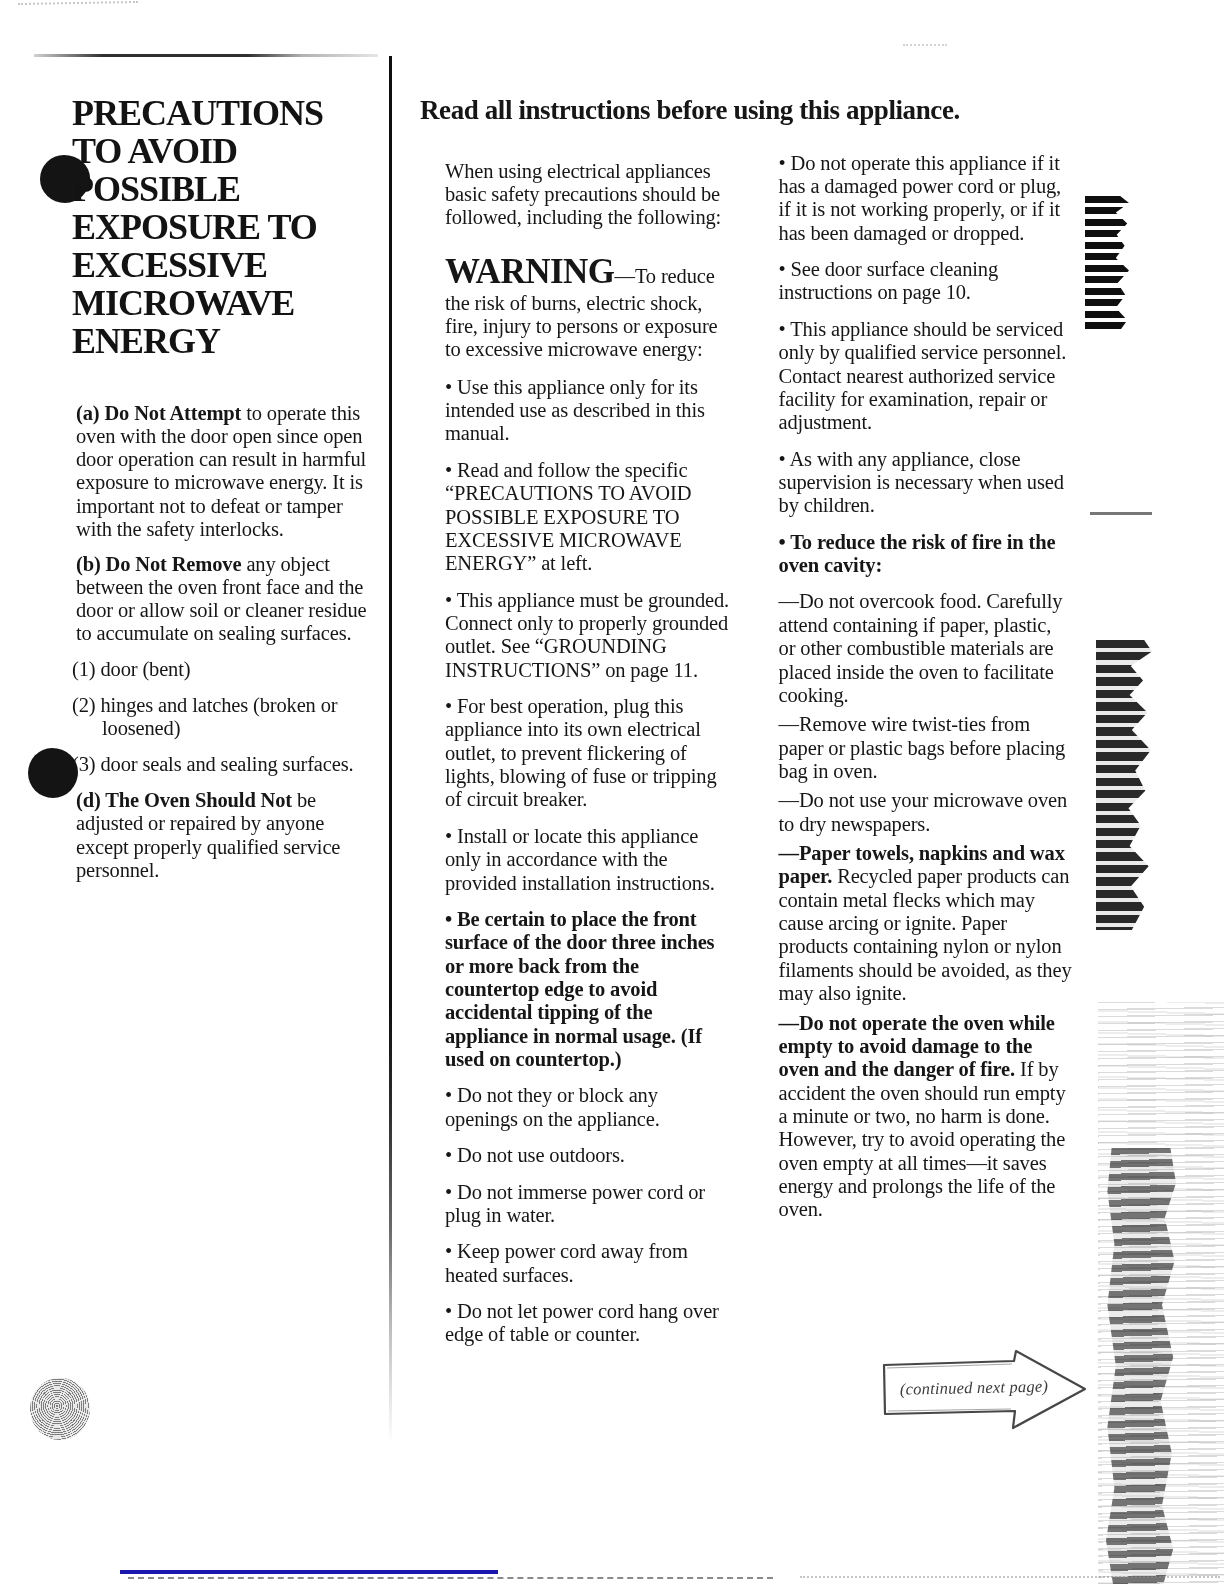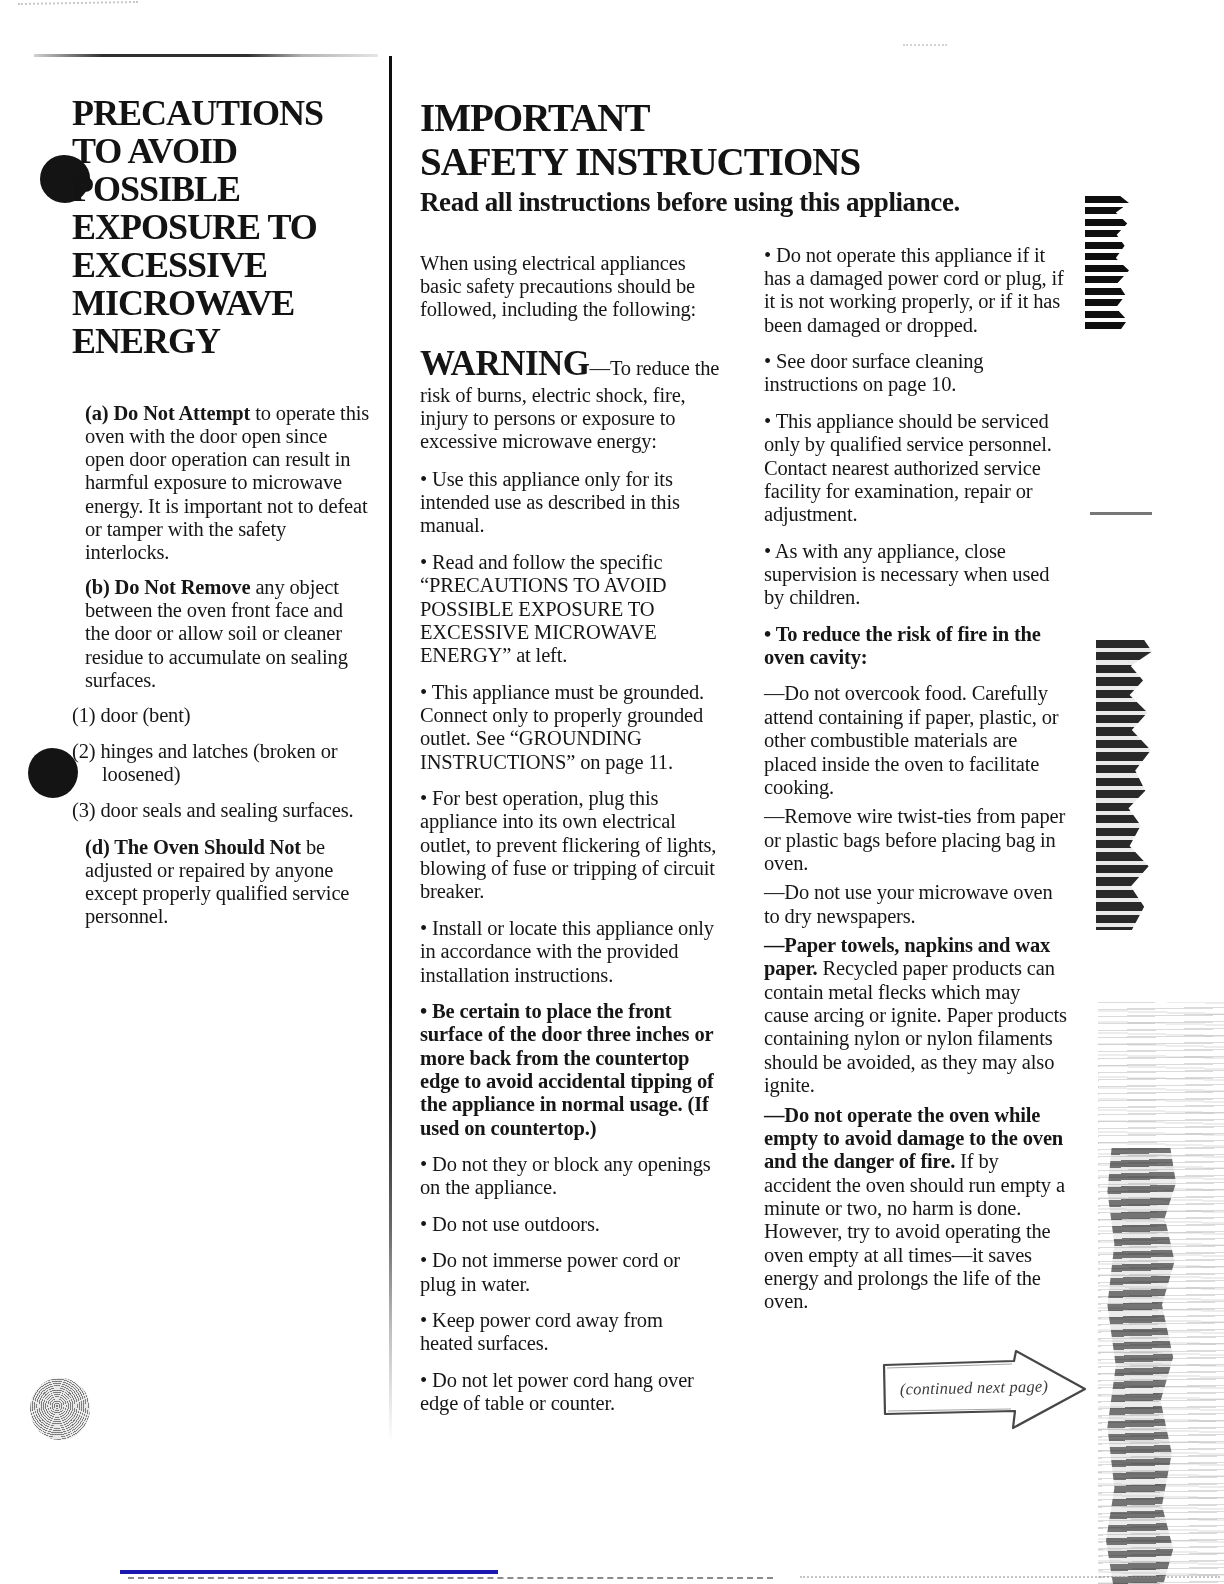--- a/index.html
+++ b/index.html
@@ -51,33 +51,33 @@
   
   .blue-line{position:absolute;left:120px;top:1570px;width:378px;height:4px;background:#1b18b0;}
   .bottom-dashes{position:absolute;left:128px;top:1577px;width:645px;height:2px;border-top:2px dashed #5a5a5a;opacity:.7;}
   .bottom-specks{position:absolute;left:800px;top:1576px;width:420px;height:3px;border-top:2px dotted #8a8a8a;opacity:.5;}
 
   
   .left-col{position:absolute;left:72px;top:94px;width:298px;}
   .left-col h1{
     margin:0 0 42px 0;font-size:36px;line-height:38px;font-weight:700;letter-spacing:-1px;
     white-space:pre-line;color:#131313;}
-  .body-p{margin:0 0 12px 13px;font-size:20.5px;line-height:1.13;letter-spacing:-.15px;}
+  .body-p{margin:0 0 12px 4px;font-size:20.5px;line-height:1.13;letter-spacing:-.15px;}
   .body-p b{font-weight:700;}
   .sub-p{margin:0 0 13px 0;font-size:20.5px;line-height:1.13;letter-spacing:-.15px;padding-left:30px;text-indent:-30px;}
 
   
   .right-sec{position:absolute;left:420px;top:96px;width:652px;}
   .right-sec h2{
     margin:0 0 4px 0;font-size:39px;line-height:44px;font-weight:700;letter-spacing:-1px;
     white-space:pre-line;color:#131313;}
   .subtitle{margin:0 0 26px 0;font-size:27px;line-height:1.1;font-weight:700;letter-spacing:-.4px;}
   .cols{display:flex;gap:44px;align-items:flex-start;}
   .col{width:300px;}
-  .col-1{padding-top:8px;}
+  .col-1{padding-top:8px;margin-left:25px;}
   .col-2{width:304px;}
   .intro-p{margin:0 0 22px 0;font-size:20.5px;line-height:1.14;letter-spacing:-.15px;}
   .warning-p{margin:0 0 14px 0;font-size:20.5px;line-height:1.14;letter-spacing:-.15px;}
   .warning-word{font-size:35px;font-weight:700;letter-spacing:-.5px;}
   .bullet-p{margin:0 0 13px 0;font-size:20.5px;line-height:1.14;letter-spacing:-.15px;}
   .bullet-p b{font-weight:700;}
   .dash{margin-bottom:6px;}
   .dash + .bullet-p:not(.dash){margin-top:13px;}
 
   
@@ -120,22 +120,20 @@
     <p class="body-p"><b>(b) Do Not Remove</b><span> any object between the oven front face and the door or allow soil or cleaner residue to accumulate on sealing surfaces.</span></p>
 
     <p class="sub-p">(1) door (bent)</p>
     <p class="sub-p">(2) hinges and latches (broken or loosened)</p>
     <p class="sub-p">(3) door seals and sealing surfaces.</p>
 
     <p class="body-p"><b>(d) The Oven Should Not</b><span> be adjusted or repaired by anyone except properly qualified service personnel.</span></p>
   </aside>
 
   <section class="right-sec">
-    <h2>IMPORTANT
-SAFETY INSTRUCTIONS</h2>
     <p class="subtitle">Read all instructions before using this appliance.</p>
 
     <div class="cols">
 
       <div class="col col-1">
         <p class="intro-p">When using electrical appliances basic safety precautions should be followed, including the following:</p>
 
         <p class="warning-p"><span class="warning-word">WARNING</span><span>—To reduce the risk of burns, electric shock, fire, injury to persons or exposure to excessive microwave energy:</span></p>
 
         <p class="bullet-p"><b></b><span>• Use this appliance only for its intended use as described in this manual.</span></p>

